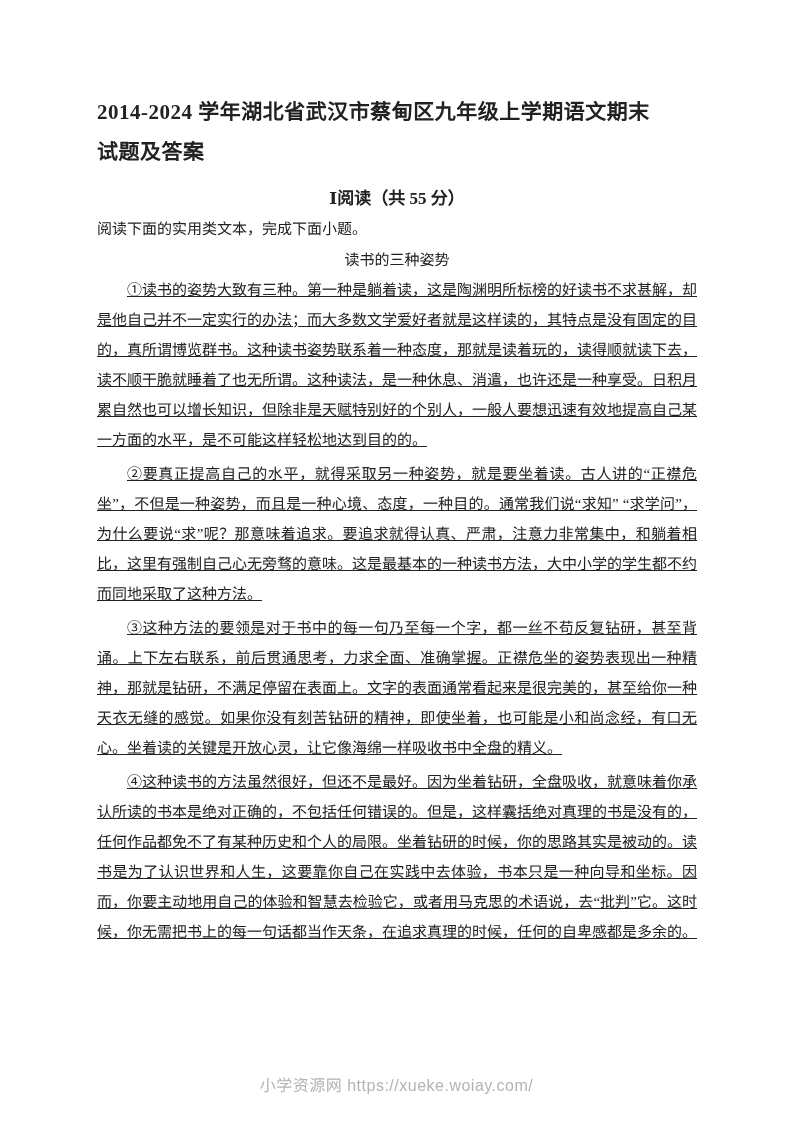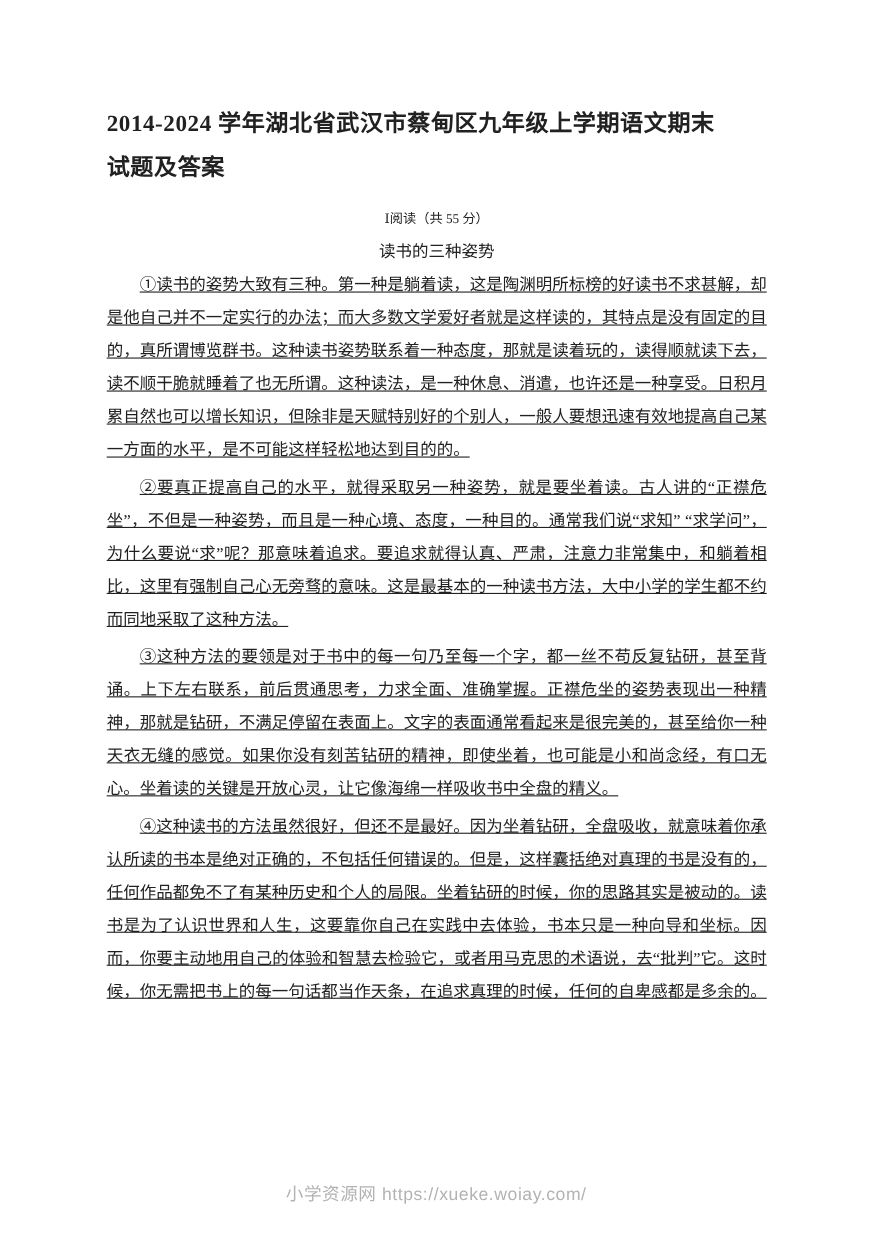--- a/index.html
+++ b/index.html
@@ -21,23 +21,24 @@
   .doc-title {
     font-size: 21px;
     font-weight: bold;
     line-height: 40px;
     max-width: 566px;
     letter-spacing: 0.5px;
     text-align: left;
   }
   .center { text-align: center; }
   .section-heading {
-    font-size: 12px;
+    font-size: 17px;
     line-height: 22px;
     margin-top: 16px;
+    font-weight: bold;
   }
   .q-header {
     font-size: 15px;
     line-height: 22px;
     margin-top: 12px;
   }
   .instruction {
     font-size: 15px;
     line-height: 22px;
     margin-top: 8px;
@@ -71,20 +72,21 @@
 </head>
 <body>
 
 <div class="page">
 
   <h1 class="doc-title">2014-2024 学年湖北省武汉市蔡甸区九年级上学期语文期末试题及答案</h1>
 
   <div class="section-heading center">Ⅰ阅读（共 55 分）</div>
 
 
+  <div class="instruction">阅读下面的实用类文本，完成下面小题。</div>
 
   <div class="essay-title center">读书的三种姿势</div>
 
   <div class="essay-body">
     <p class="para">①读书的姿势大致有三种。第一种是躺着读，这是陶渊明所标榜的好读书不求甚解，却是他自己并不一定实行的办法；而大多数文学爱好者就是这样读的，其特点是没有固定的目的，真所谓博览群书。这种读书姿势联系着一种态度，那就是读着玩的，读得顺就读下去，读不顺干脆就睡着了也无所谓。这种读法，是一种休息、消遣，也许还是一种享受。日积月累自然也可以增长知识，但除非是天赋特别好的个别人，一般人要想迅速有效地提高自己某一方面的水平，是不可能这样轻松地达到目的的。</p>
     <p class="para">②要真正提高自己的水平，就得采取另一种姿势，就是要坐着读。古人讲的“正襟危坐”，不但是一种姿势，而且是一种心境、态度，一种目的。通常我们说“求知” “求学问”，为什么要说“求”呢？那意味着追求。要追求就得认真、严肃，注意力非常集中，和躺着相比，这里有强制自己心无旁骛的意味。这是最基本的一种读书方法，大中小学的学生都不约而同地采取了这种方法。</p>
     <p class="para">③这种方法的要领是对于书中的每一句乃至每一个字，都一丝不苟反复钻研，甚至背诵。上下左右联系，前后贯通思考，力求全面、准确掌握。正襟危坐的姿势表现出一种精神，那就是钻研，不满足停留在表面上。文字的表面通常看起来是很完美的，甚至给你一种天衣无缝的感觉。如果你没有刻苦钻研的精神，即使坐着，也可能是小和尚念经，有口无心。坐着读的关键是开放心灵，让它像海绵一样吸收书中全盘的精义。</p>
     <p class="para">④这种读书的方法虽然很好，但还不是最好。因为坐着钻研，全盘吸收，就意味着你承认所读的书本是绝对正确的，不包括任何错误的。但是，这样囊括绝对真理的书是没有的，任何作品都免不了有某种历史和个人的局限。坐着钻研的时候，你的思路其实是被动的。读书是为了认识世界和人生，这要靠你自己在实践中去体验，书本只是一种向导和坐标。因而，你要主动地用自己的体验和智慧去检验它，或者用马克思的术语说，去“批判”它。这时候，你无需把书上的每一句话都当作天条，在追求真理的时候，任何的自卑感都是多余的。</p>
   </div>
 

